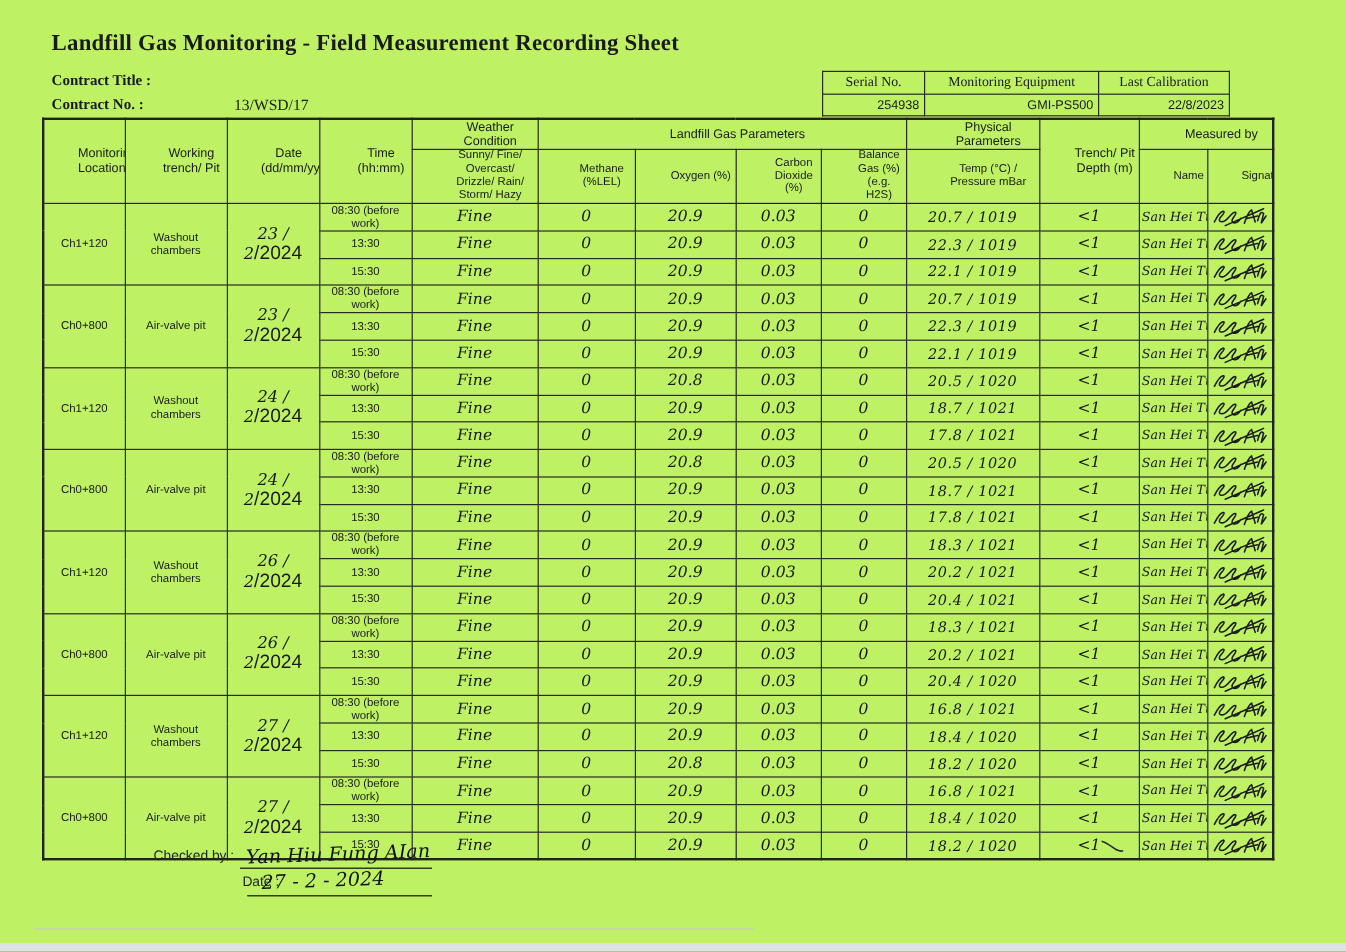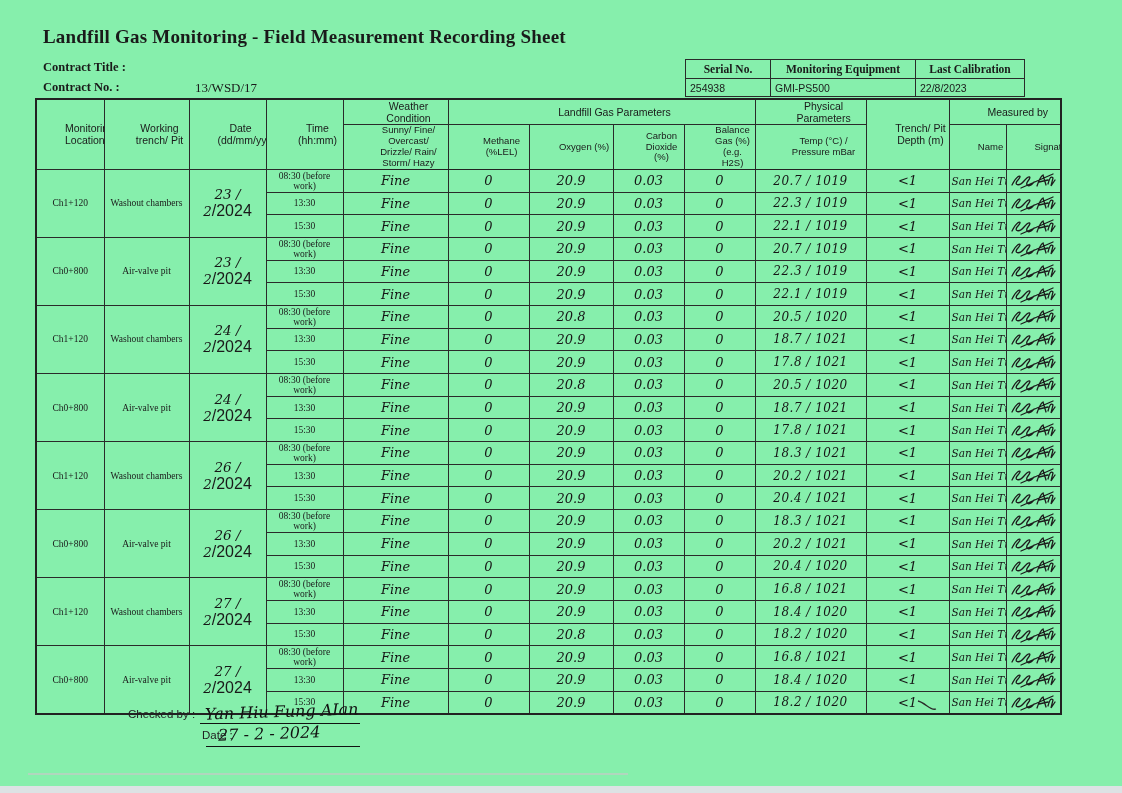--- a/index.html
+++ b/index.html
@@ -1,46 +1,46 @@
 <!DOCTYPE html>
 <html><head>
 <meta charset="utf-8">
 <style>
   html,body{margin:0;padding:0;background:#9a9a9a;}
-  .page{position:relative;width:1122px;height:793px;background:#86efac;overflow:hidden;
+  .page{position:relative;width:1122px;height:793px;background:#bef264;overflow:hidden;
         font-family:"Liberation Sans",sans-serif;color:#1a1a1a;}
   
   .title{position:absolute;left:43px;top:26px;margin:0;font-family:"Liberation Serif",serif;
          font-weight:bold;font-size:19px;letter-spacing:.2px;}
   .contract-row{position:absolute;left:43px;width:640px;display:flex;}
   .contract-row.r1{top:60px;} .contract-row.r2{top:80px;}
   .c-label{font-family:"Liberation Serif",serif;font-weight:bold;font-size:12.5px;width:152px;}
   .c-value{font-family:"Liberation Serif",serif;font-size:13px;}
   
   .equip{position:absolute;left:685px;top:59px;border-collapse:collapse;}
-  .equip th{font-family:"Liberation Serif",serif;font-weight:bold;font-size:11.5px;
+  .equip th{font-family:"Liberation Serif",serif;font-weight:normal;font-size:11.5px;
             border:1.4px solid #2a2a2a;padding:1px 6px;height:16px;}
-  .equip td{font-size:10.5px;text-align:left;border:1.4px solid #2a2a2a;padding:1px 4px;height:15px;}
+  .equip td{font-size:10.5px;text-align:right;border:1.4px solid #2a2a2a;padding:1px 4px;height:15px;}
   
   .main{position:absolute;left:35px;top:98px;border-collapse:collapse;table-layout:fixed;width:1025px;}
   .main th,.main td{border:1px solid #2a2a2a;padding:0 2px;text-align:center;vertical-align:middle;
                     overflow:hidden;}
   .main thead th{font-weight:normal;font-size:10.5px;line-height:1.15;padding-left:28px;}
   .main tr.h1 th{height:20px;}
   .main tr.h2 th{height:37px;font-size:9.5px;}
   .main th.sub-small{font-size:8.8px;}
   .main{border:2px solid #222;}
   .main thead tr.h2 th{border-bottom:1.6px solid #222;}
   .data-row{height:22.7px;}
   .data-row td{font-size:9.5px;}
   tr.group-start td{border-top:1.6px solid #222;}
   .main td.hw,.hw{font-family:"DejaVu Serif",serif;font-style:italic;font-size:13px;color:#161616;}
   .main td.tp{font-size:12px;letter-spacing:.5px;}
   .main td.nm{font-size:10.5px;white-space:nowrap;}
-  .main td.print{font-size:9.5px;font-style:normal;font-family:Liberation Serif, serif;}
+  .main td.print{font-size:9.5px;font-style:normal;font-family:Liberation Sans, sans-serif;}
   .datecell .hw{font-size:13.5px;}
   .datecell .yr{font-size:16px;}
   .sig svg{display:block;margin:0 auto;}
   
   .foot-label{position:absolute;font-size:11.5px;color:#222;}
   .fl1{left:128px;top:708px;} .fl2{left:158px;top:729px;padding-left:44px;}
   .u-line{position:absolute;height:0;border-bottom:1.6px solid #111;}
   .ul1{left:200px;top:723px;width:160px;} .ul2{left:206px;top:746px;width:154px;}
   .hw-big{position:absolute;font-family:"DejaVu Serif",serif;font-style:italic;
           font-size:16px;color:#111;transform:rotate(-2deg);white-space:nowrap;}

